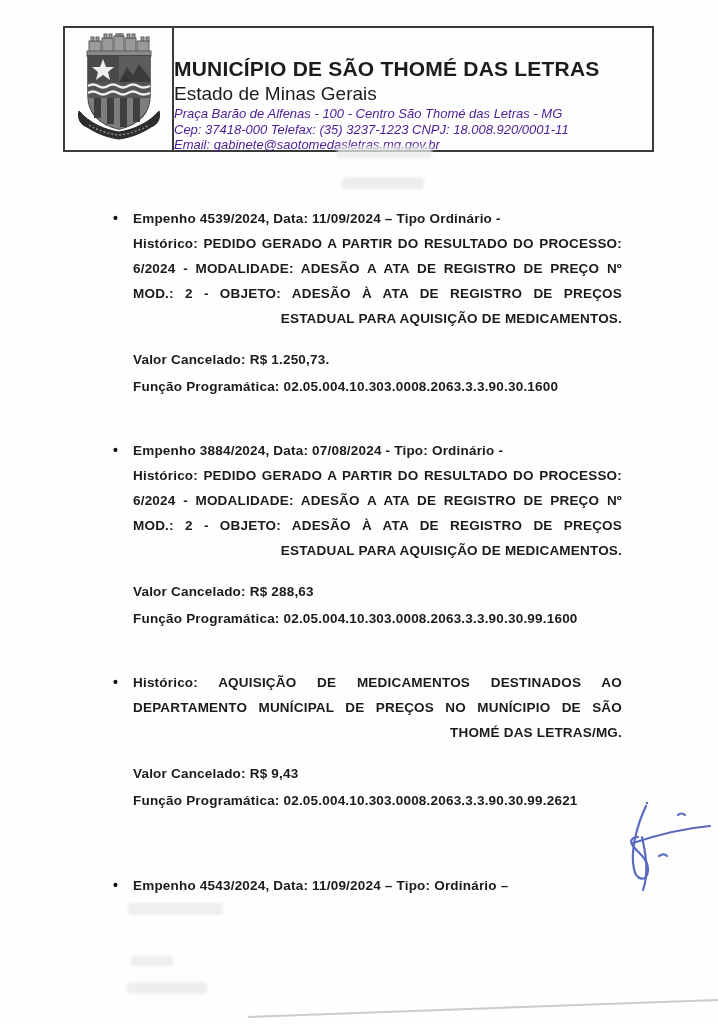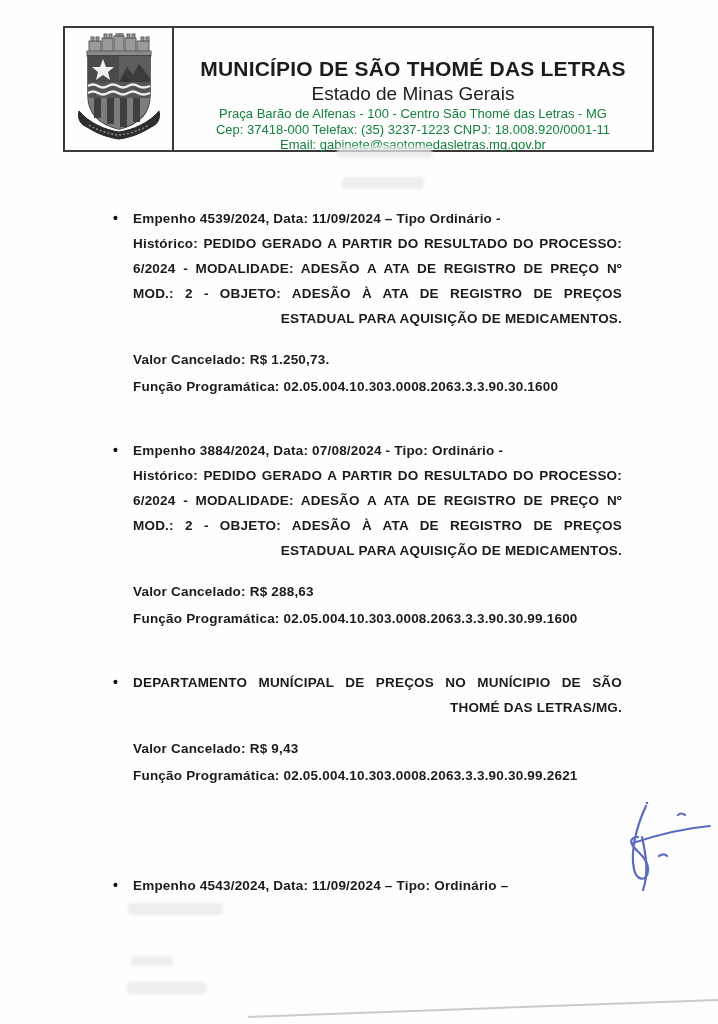--- a/index.html
+++ b/index.html
@@ -12,26 +12,26 @@
   
   .header-box{
     position:absolute;left:63px;top:26px;width:591px;height:126px;
     border:2px solid #3a3a3a;display:flex;box-sizing:border-box;
   }
   .crest-cell{
     width:109px;border-right:2px solid #3a3a3a;box-sizing:border-box;
     display:flex;align-items:center;justify-content:center;
   }
   .header-text-cell{
-    flex:1;display:flex;flex-direction:column;align-items:center;
+    flex:1;display:flex;flex-direction:column;
     padding-top:28px;box-sizing:border-box;color:#1c1c1c;
   }
   .hdr-title{font-size:21px;font-weight:bold;line-height:25px;letter-spacing:.2px;white-space:nowrap;}
   .hdr-subtitle{font-size:19px;font-weight:normal;line-height:25px;}
-  .hdr-line{font-size:13px;line-height:15.5px;color:#15803d;white-space:nowrap;}
+  .hdr-line{font-size:13px;line-height:15.5px;color:#4c1d95;white-space:nowrap;font-style:italic;}
   
   .entry{
     position:absolute;left:133px;width:489px;
     font-weight:bold;font-size:13.5px;line-height:25px;letter-spacing:.2px;
   }
   .bullet{
     position:absolute;left:-20px;top:0px;font-size:14px;line-height:25px;color:#111;
   }
   .entry-title{white-space:nowrap;}
   .jline{text-align:justify;text-align-last:justify;}
@@ -126,20 +126,21 @@
   <div class="jline">Histórico: PEDIDO GERADO A PARTIR DO RESULTADO DO PROCESSO:</div>
   <div class="jline">6/2024 - MODALIDADE: ADESÃO A ATA DE REGISTRO DE PREÇO Nº</div>
   <div class="jline">MOD.: 2 - OBJETO: ADESÃO À ATA DE REGISTRO DE PREÇOS</div>
   <div class="lline">ESTADUAL PARA AQUISIÇÃO DE MEDICAMENTOS.</div>
   <div class="valor">Valor Cancelado: R$ 288,63</div>
   <div class="funcao">Função Programática: 02.05.004.10.303.0008.2063.3.3.90.30.99.1600</div>
 </div>
 
 <div class="entry" style="top:670px;">
   <span class="bullet">•</span>
+  <div class="jline">Histórico: AQUISIÇÃO DE MEDICAMENTOS DESTINADOS AO</div>
   <div class="jline">DEPARTAMENTO MUNÍCIPAL DE PREÇOS NO MUNÍCIPIO DE SÃO</div>
   <div class="lline">THOMÉ DAS LETRAS/MG.</div>
   <div class="valor">Valor Cancelado: R$ 9,43</div>
   <div class="funcao">Função Programática: 02.05.004.10.303.0008.2063.3.3.90.30.99.2621</div>
 </div>
 
 <div class="entry" style="top:873px;">
   <span class="bullet">•</span>
   <div class="entry-title">Empenho 4543/2024, Data: 11/09/2024 – Tipo: Ordinário –</div>
 </div>

